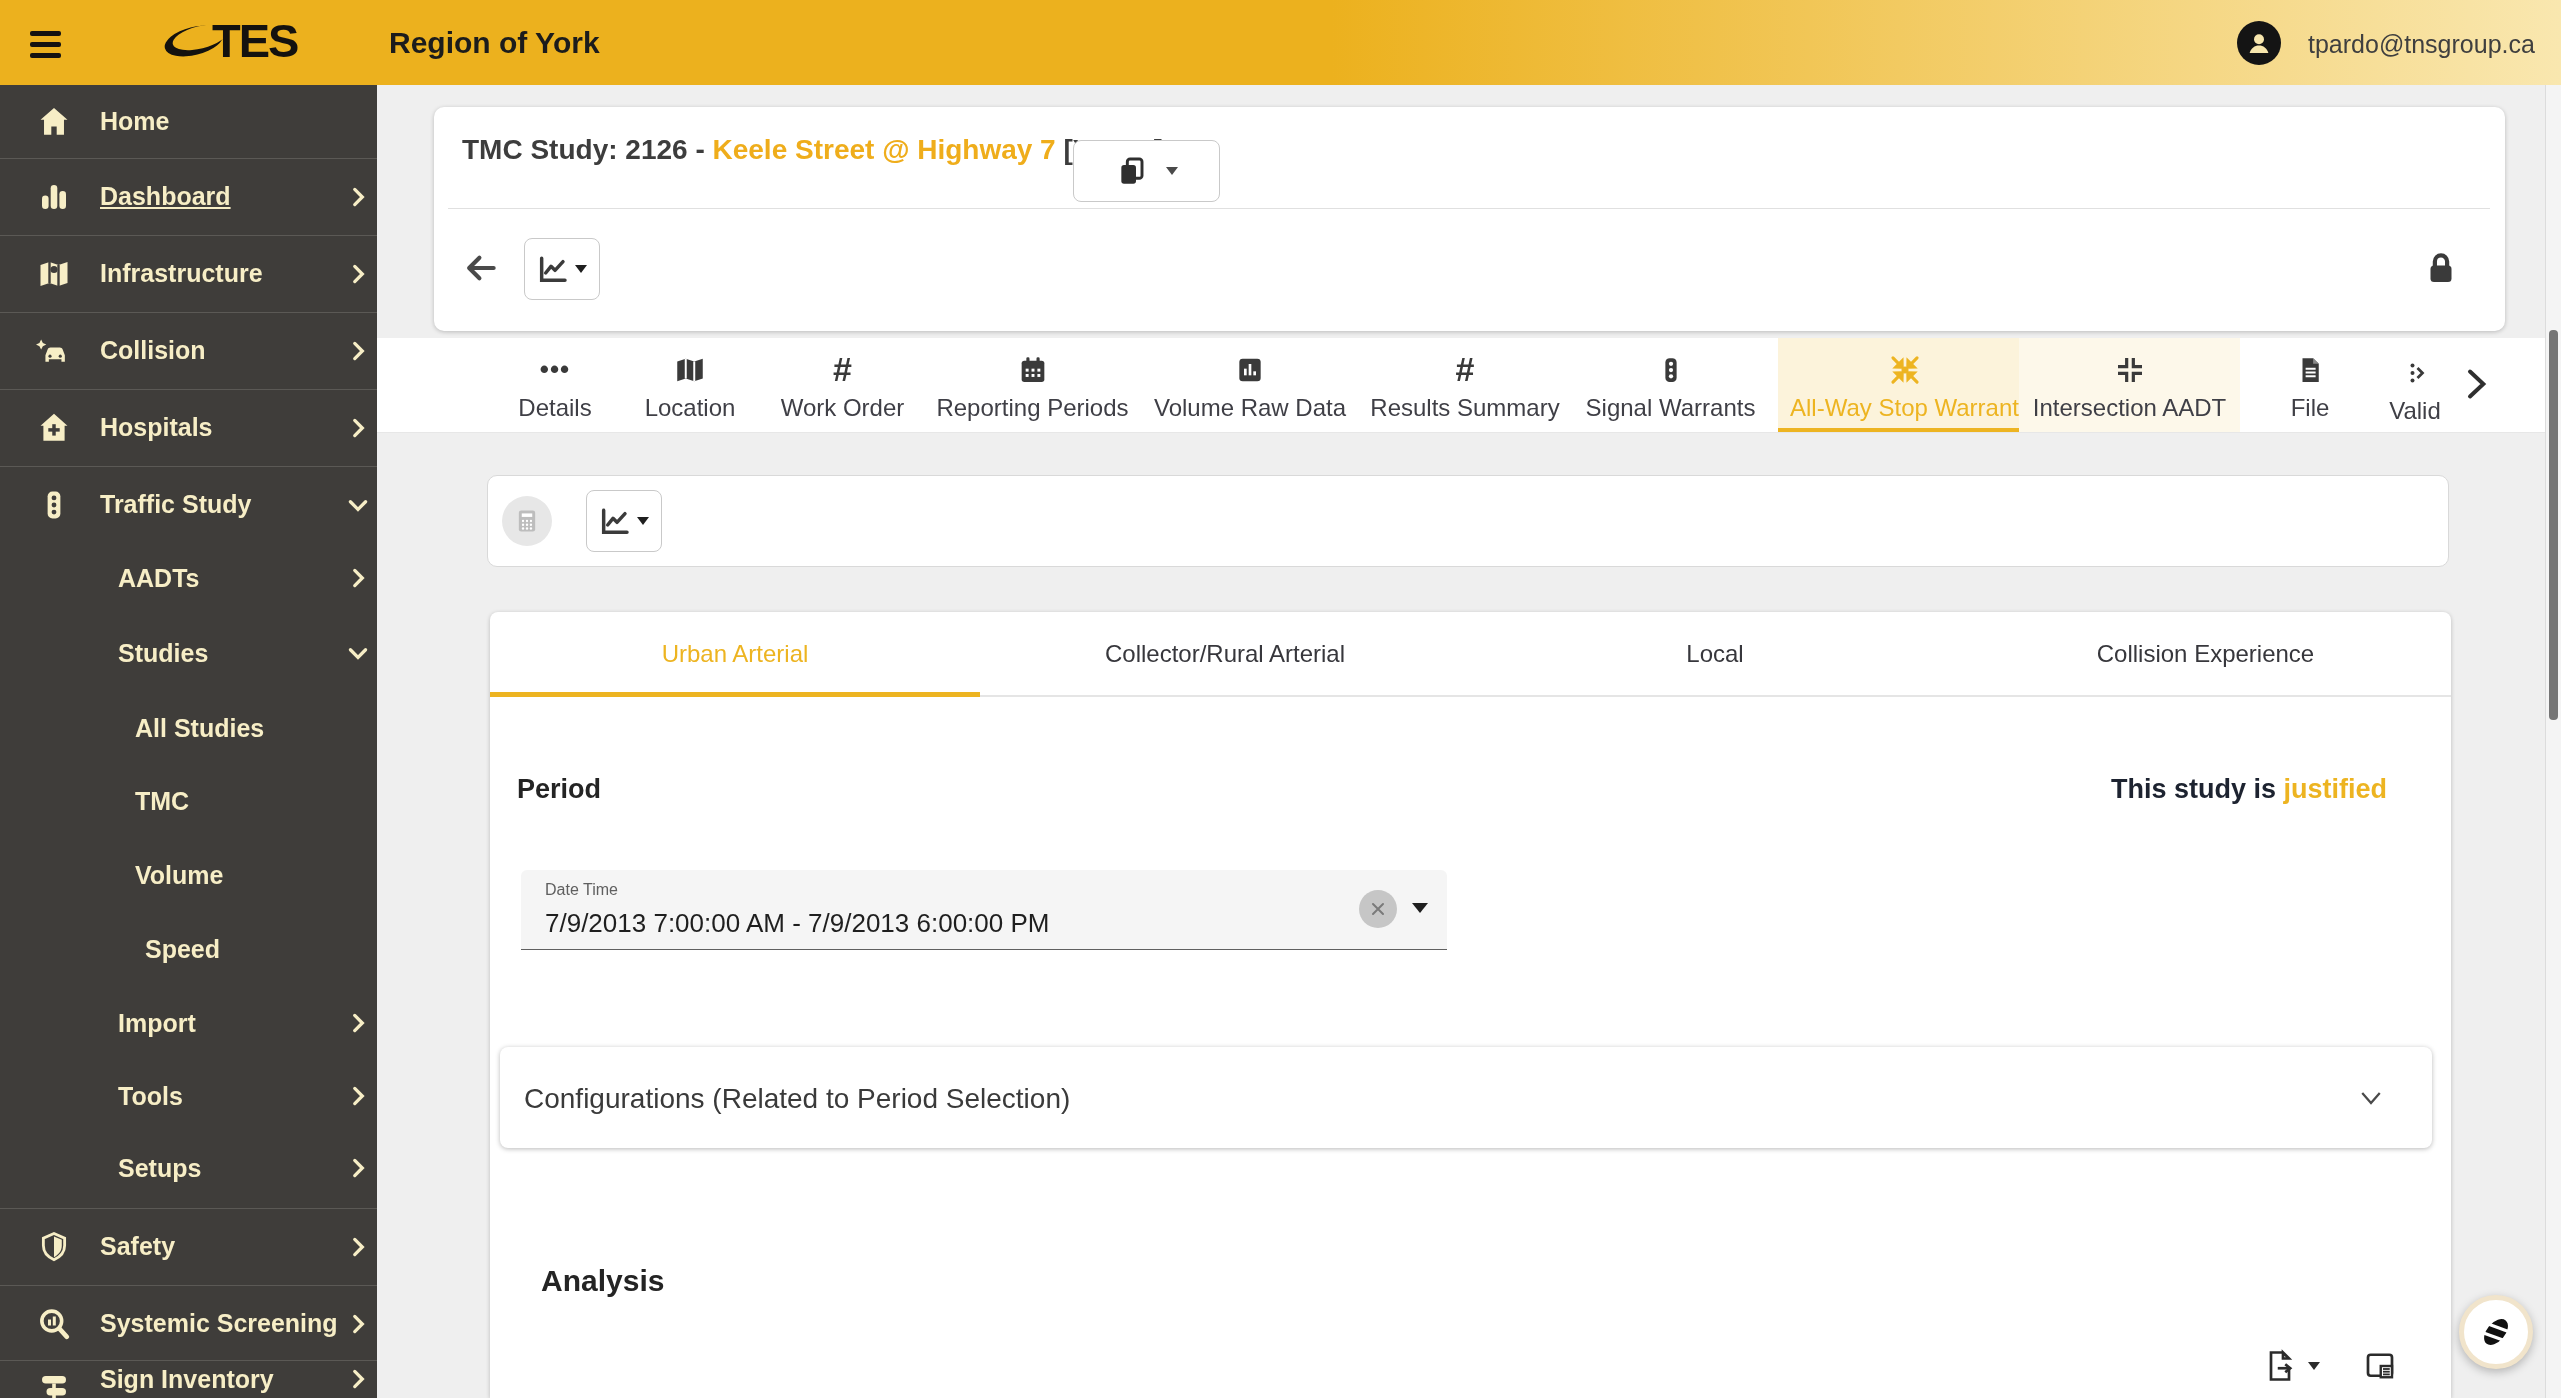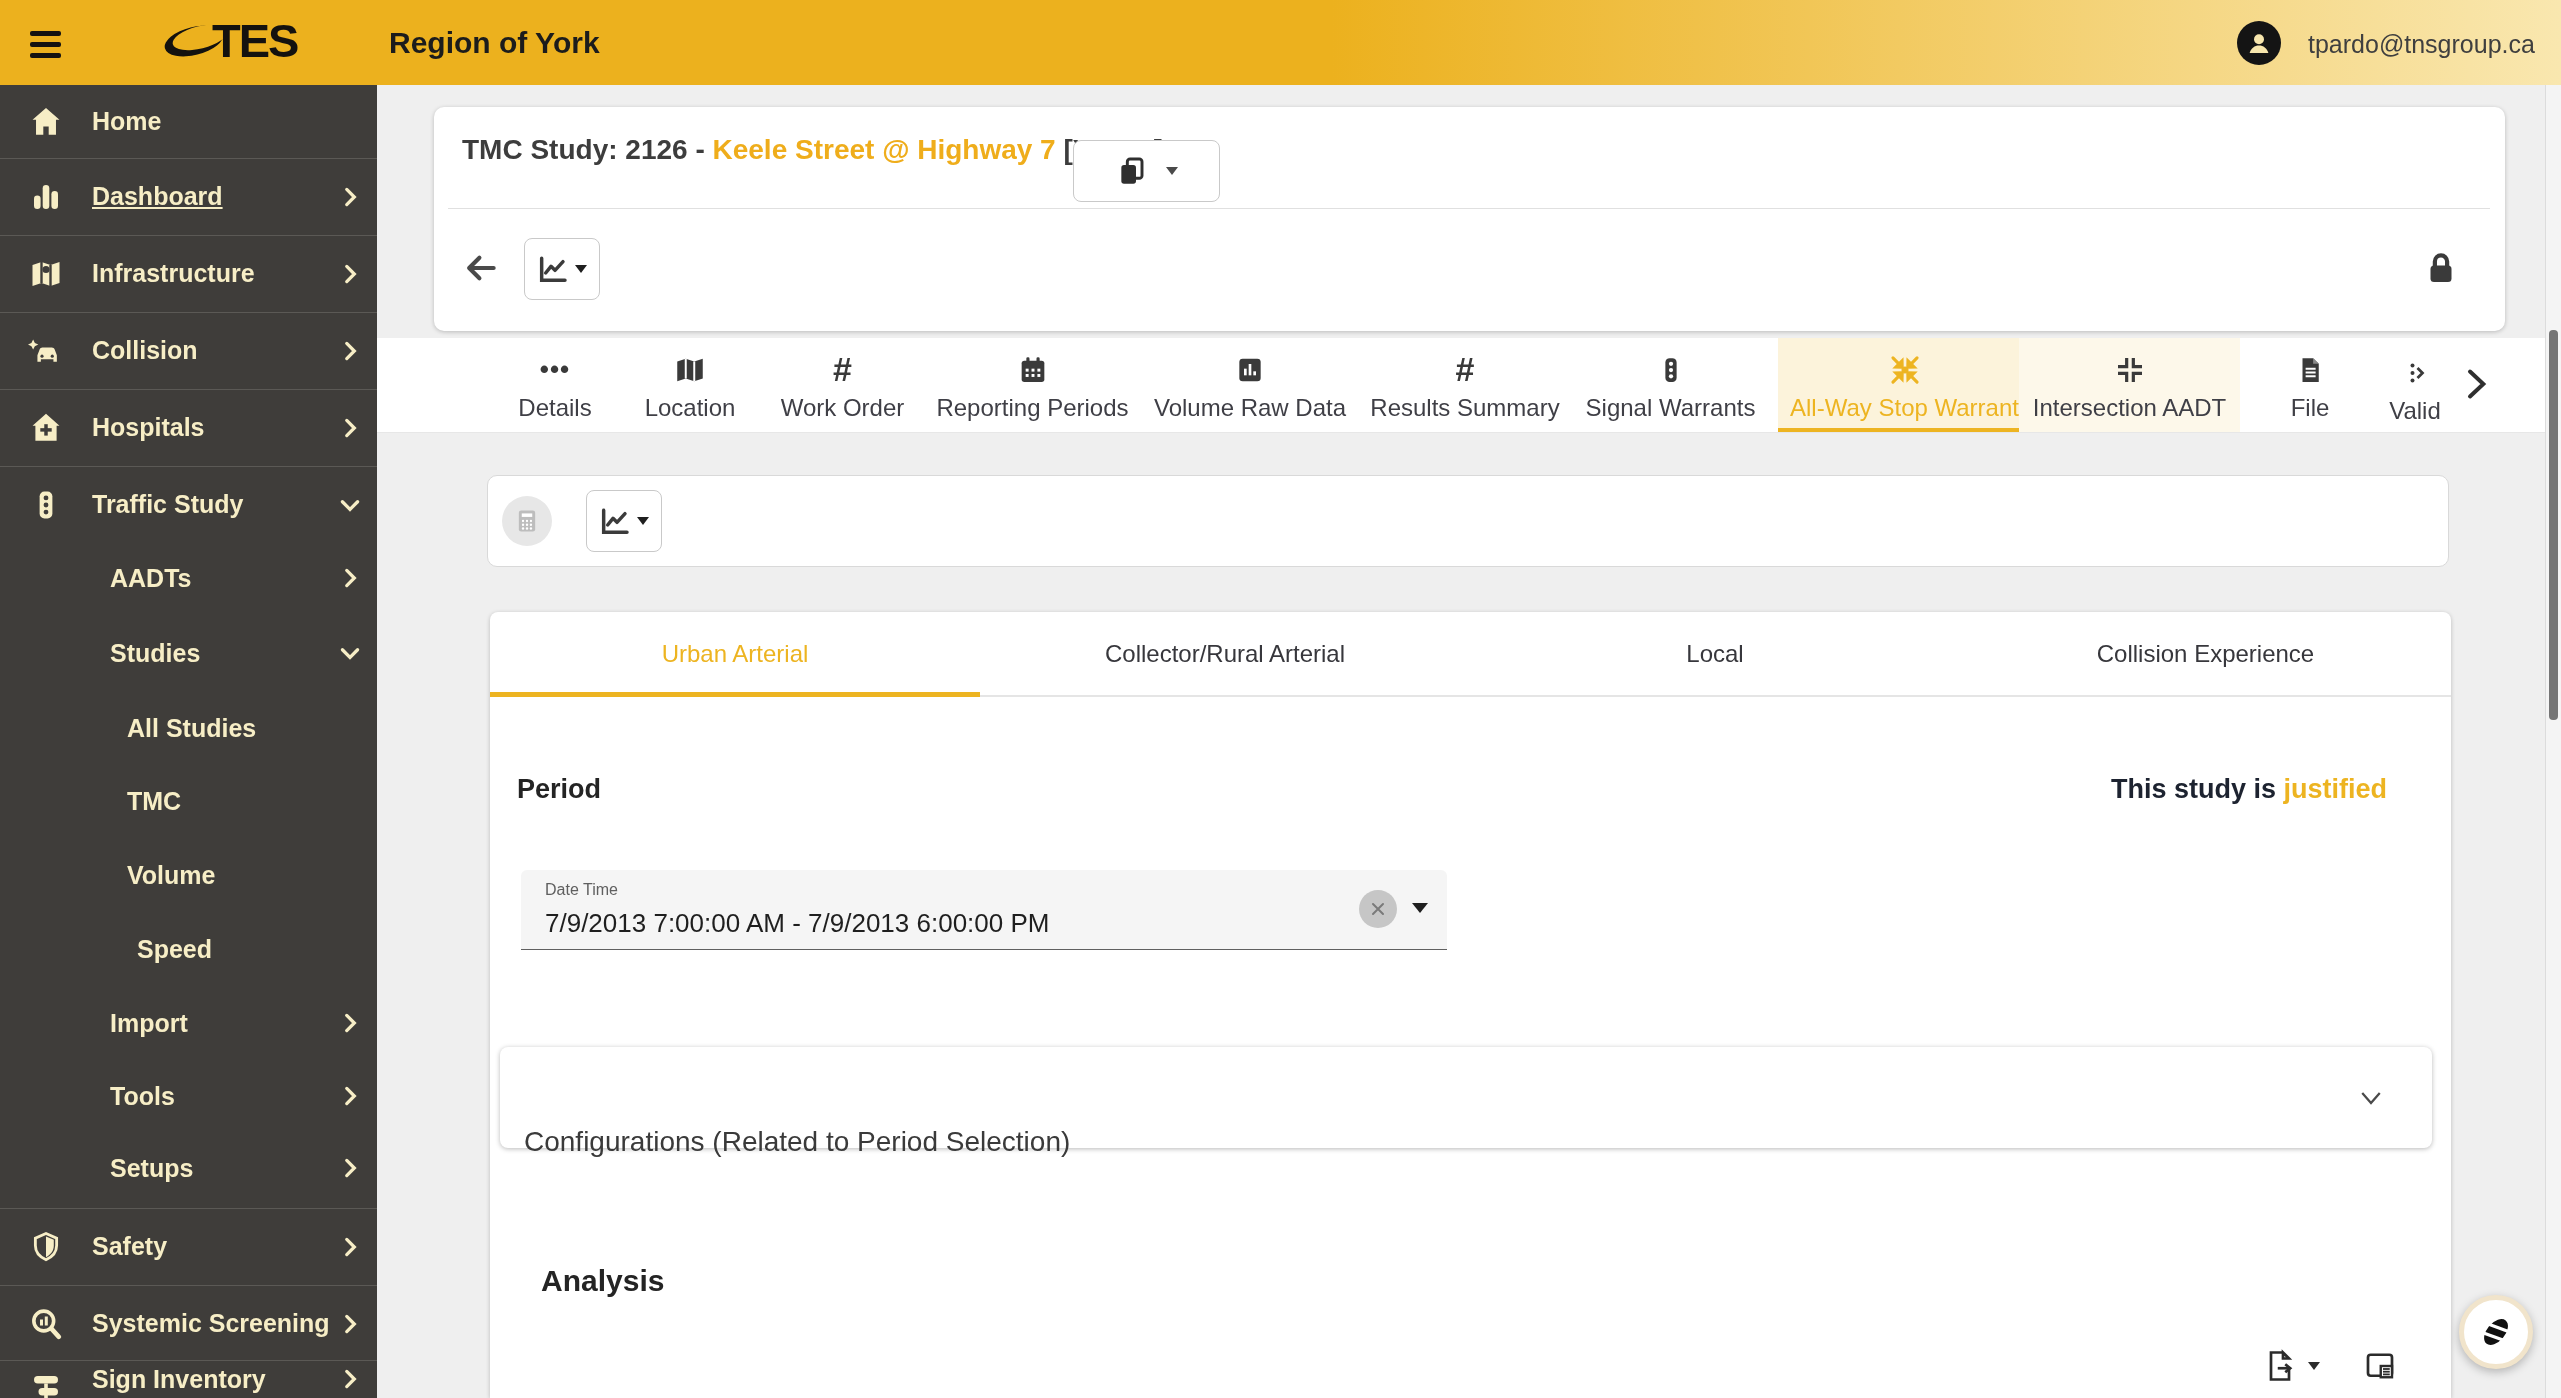--- a/index.html
+++ b/index.html
@@ -7,21 +7,21 @@
   .abs{position:absolute;}
   
   #topbar{left:0;top:0;width:2561px;height:85px;background:linear-gradient(90deg,#ecb11e 0%,#ecb11e 52%,#f9e7af 100%);}
   .hamb span{display:block;width:31px;height:5px;background:#151311;border-radius:2px;margin-bottom:6px;}
   #region-title{font-size:30px;font-weight:bold;color:#1c1c1c;}
   #logo-text{font-size:47px;font-weight:800;color:#14120f;letter-spacing:-2px;line-height:60px;}
   #avatar{width:44px;height:44px;border-radius:50%;background:#141414;display:flex;align-items:center;justify-content:center;}
   #user-email{font-size:25px;color:#3f3f3f;}
   
   #sidebar{left:0;top:85px;width:377px;height:1313px;background:#3f3d3a;}
-  .srow{position:absolute;left:0;width:377px;display:flex;align-items:center;color:#f7eec6;font-weight:bold;font-size:25px;cursor:pointer;}
+  .srow{position:absolute;left:8px;width:377px;display:flex;align-items:center;color:#f7eec6;font-weight:bold;font-size:25px;cursor:pointer;}
   .srow .sicon{position:absolute;left:26px;width:40px;height:40px;display:flex;align-items:center;justify-content:center;}
   .srow .slab1{margin-left:92px;}
   .srow .slab2{margin-left:110px;}
   .srow .slab3{margin-left:127px;}
   .srow .chev{position:absolute;right:14px;width:26px;height:26px;}
   .sdiv{position:absolute;left:0;width:377px;height:1px;background:#5b5955;}
   
   .card{position:absolute;background:#fff;border-radius:10px;box-shadow:0 1px 4px rgba(0,0,0,.22);}
   .btn-outline{border:1px solid #c9c9c9;border-radius:8px;background:#fff;display:flex;align-items:center;justify-content:center;cursor:pointer;}
   .caret-down{width:0;height:0;border-left:8px solid transparent;border-right:8px solid transparent;border-top:10px solid #1f1f1f;}
@@ -40,21 +40,21 @@
   .subtab{position:absolute;top:0;height:83px;display:flex;align-items:center;justify-content:center;font-size:24px;color:#37373c;cursor:pointer;}
   .subtab.active{color:#edb421;}
   
   #datefield{background:#f5f5f5;border-radius:6px 6px 0 0;border-bottom:1px solid #606060;}
   #datefield .flabel{position:absolute;left:24px;top:11px;font-size:16px;color:#5f5f5f;}
   #datefield .fvalue{position:absolute;left:24px;top:38px;font-size:26px;color:#1f1f1f;}
   .heading{font-weight:bold;color:#242424;}
   #justified-line{font-size:27px;font-weight:bold;color:#1d2330;white-space:pre;}
   #justified-line .jstatus{color:#edb421;}
   #config-panel{background:#fff;border-radius:8px;box-shadow:0 1px 5px rgba(0,0,0,.28);}
-  #config-title{font-size:28px;color:#3a3a3a;margin-top:43px;}
+  #config-title{font-size:28px;color:#3a3a3a;}
   
   #scroll-track{left:2545px;top:85px;width:16px;height:1313px;background:#f4f4f4;border-left:1px solid #dcdcdc;}
   #scroll-thumb{left:2549px;top:330px;width:9px;height:390px;background:#757575;border-radius:4px;}
   #fab{width:74px;height:74px;border-radius:50%;background:#fff;border:5px solid #f1e4cb;box-shadow:0 3px 10px rgba(0,0,0,.25);display:flex;align-items:center;justify-content:center;box-sizing:border-box;}
 </style>
 </head>
 <body>
 
 <div id="screen">
 

